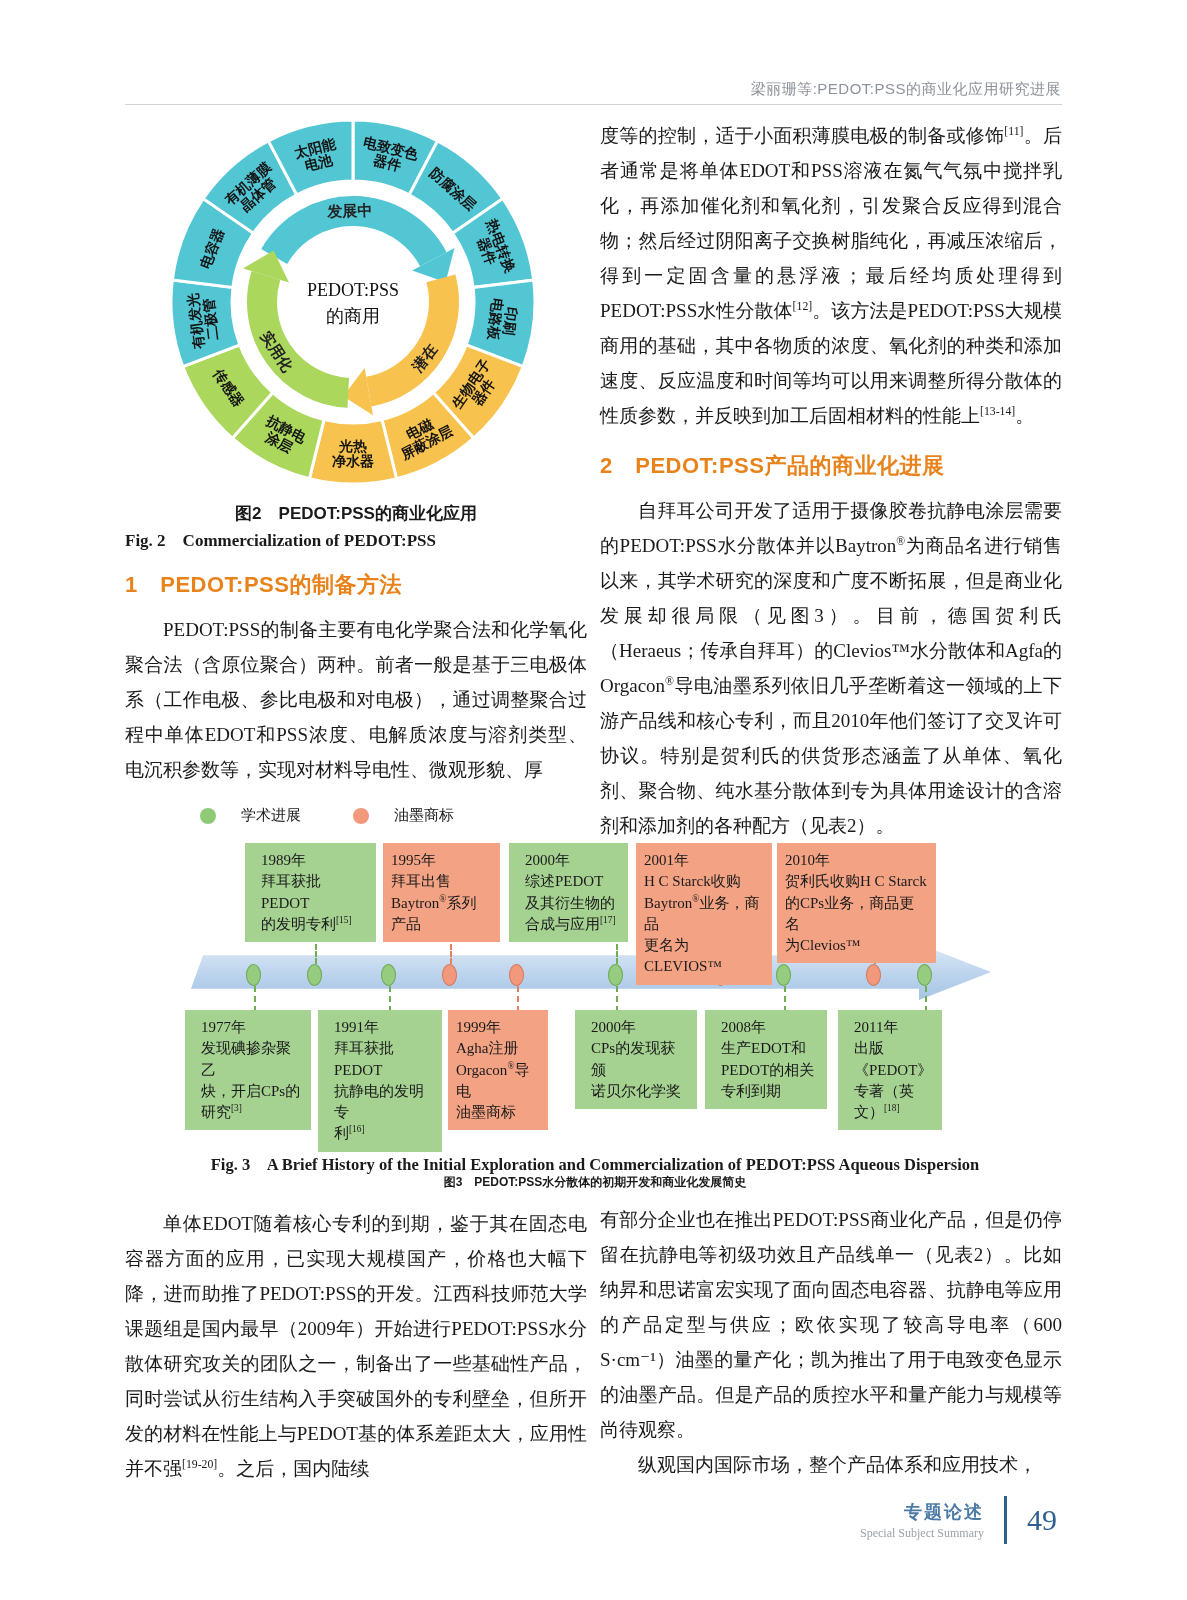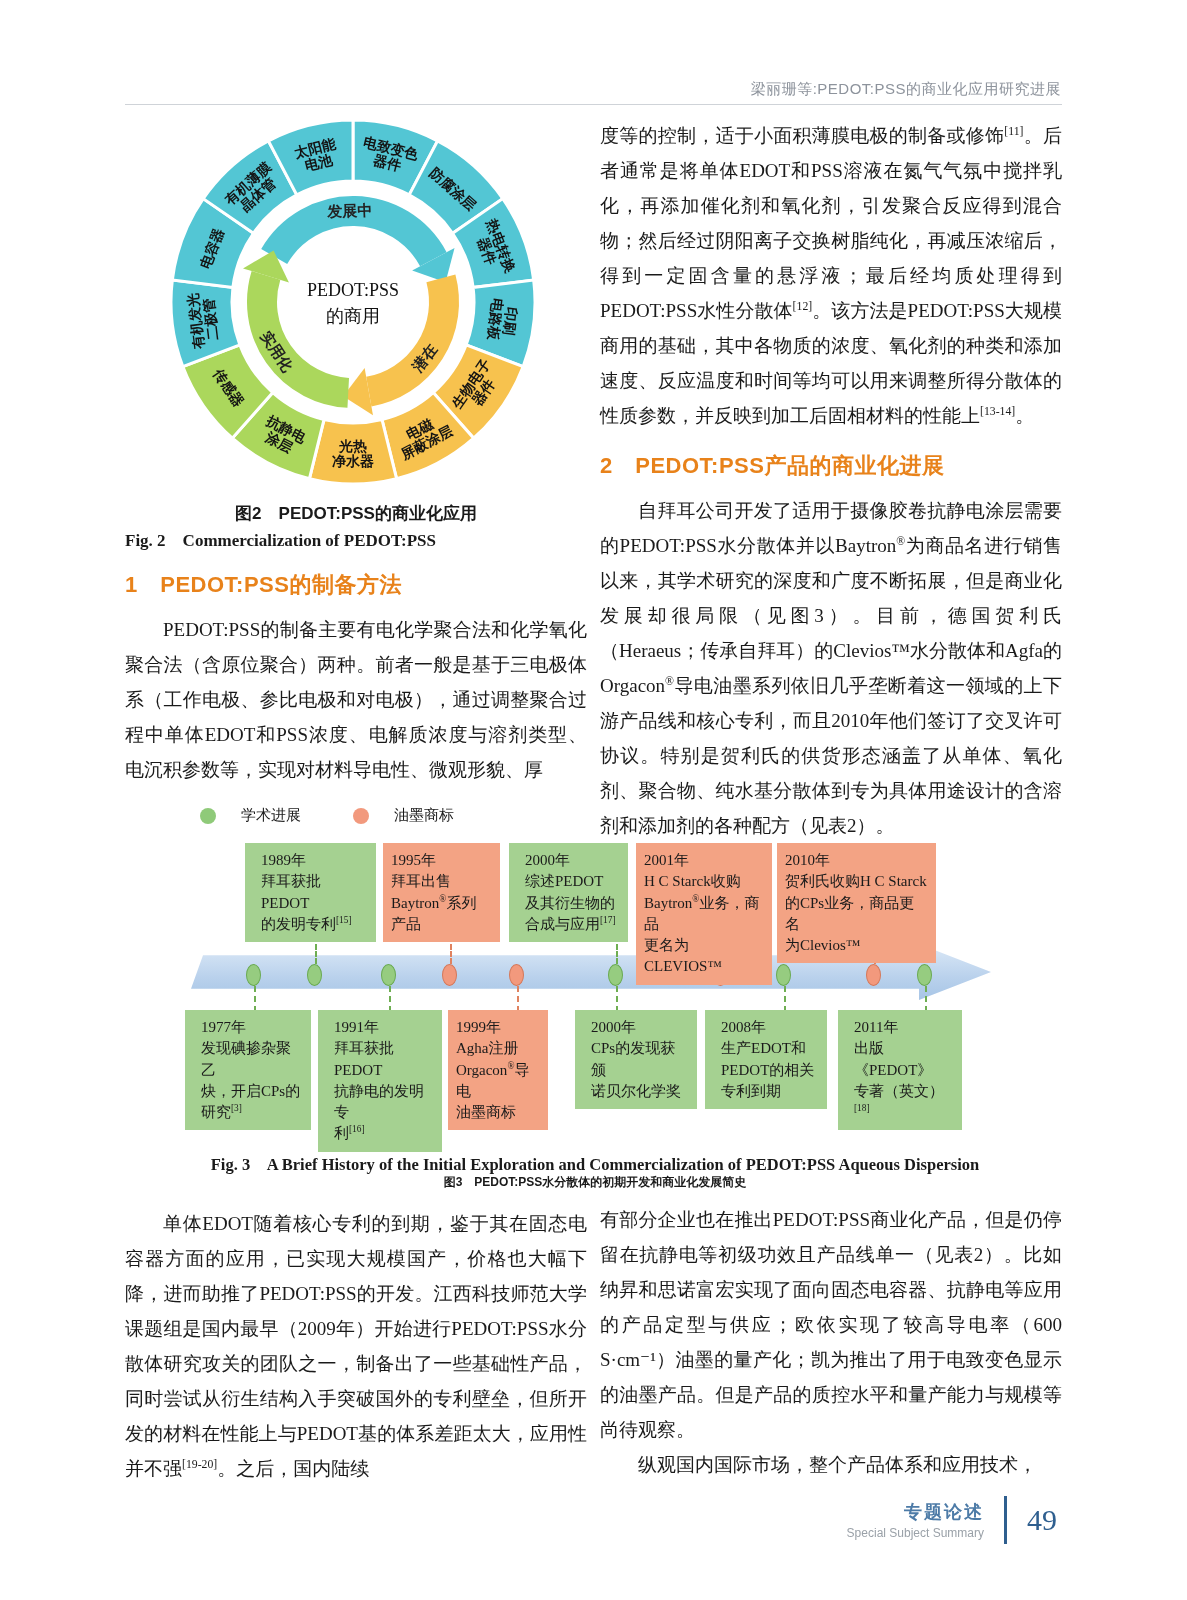--- a/index.html
+++ b/index.html
@@ -51,21 +51,21 @@
   .conn.up{top:146px;height:20px;}
   .conn.dn{top:188px;height:26px;}
   .fig3-cap-zh{position:absolute;left:125px;top:1174px;width:940px;text-align:center;
           font-family:"Liberation Sans","DejaVu Sans",sans-serif;font-weight:bold;font-size:12px;}
   .fig3-cap-en{position:absolute;left:125px;top:1154px;width:940px;text-align:center;
           font-weight:bold;font-size:16.5px;}
   
   .footer{position:absolute;right:130px;top:1496px;display:flex;align-items:center;gap:20px;}
   .f-zh{font-family:"Liberation Sans","DejaVu Sans",sans-serif;font-size:18px;font-weight:bold;
         color:#4d7ba7;text-align:right;letter-spacing:2px;}
-  .f-en{font-family:Liberation Sans, sans-serif;font-size:12px;color:#9aa1a8;margin-top:2px;}
+  .f-en{font-family:Liberation Serif, serif;font-size:12px;color:#9aa1a8;margin-top:2px;}
   .f-bar{width:3px;height:48px;background:#2f5f8f;}
   .f-num{font-size:30px;color:#2f5f8f;}
 </style>
 </head>
 <body>
 
 <div class="page">
 
   <div class="runhead">梁丽珊等:PEDOT:PSS的商业化应用研究进展</div>
   <div class="headrule"></div>
@@ -191,21 +191,21 @@
 Agha注册
 Orgacon<sup>®</sup>导电
 油墨商标</div>
     <div class="ev ev-a" style="left:450px;top:212px;width:122px;">2000年
 CPs的发现获颁
 诺贝尔化学奖</div>
     <div class="ev ev-a" style="left:580px;top:212px;width:122px;">2008年
 生产EDOT和
 PEDOT的相关
 专利到期</div>
-    <div class="ev ev-a" style="left:713px;top:212px;width:124px;">2011年
+    <div class="ev ev-a" style="left:713px;top:212px;width:104px;">2011年
 出版《PEDOT》
 专著（英文）<sup>[18]</sup></div>
   </div>
 
   <div class="fig3-cap-zh">图3　PEDOT:PSS水分散体的初期开发和商业化发展简史</div>
   <div class="fig3-cap-en">Fig. 3　A Brief History of the Initial Exploration and Commercialization of PEDOT:PSS Aqueous Dispersion</div>
 
   <div class="col col-l2">
     <p class="para indent">单体EDOT随着核心专利的到期，鉴于其在固态电容器方面的应用，已实现大规模国产，价格也大幅下降，进而助推了PEDOT:PSS的开发。江西科技师范大学课题组是国内最早（2009年）开始进行PEDOT:PSS水分散体研究攻关的团队之一，制备出了一些基础性产品，同时尝试从衍生结构入手突破国外的专利壁垒，但所开发的材料在性能上与PEDOT基的体系差距太大，应用性并不强<sup>[19-20]</sup>。之后，国内陆续</p>
   </div>

